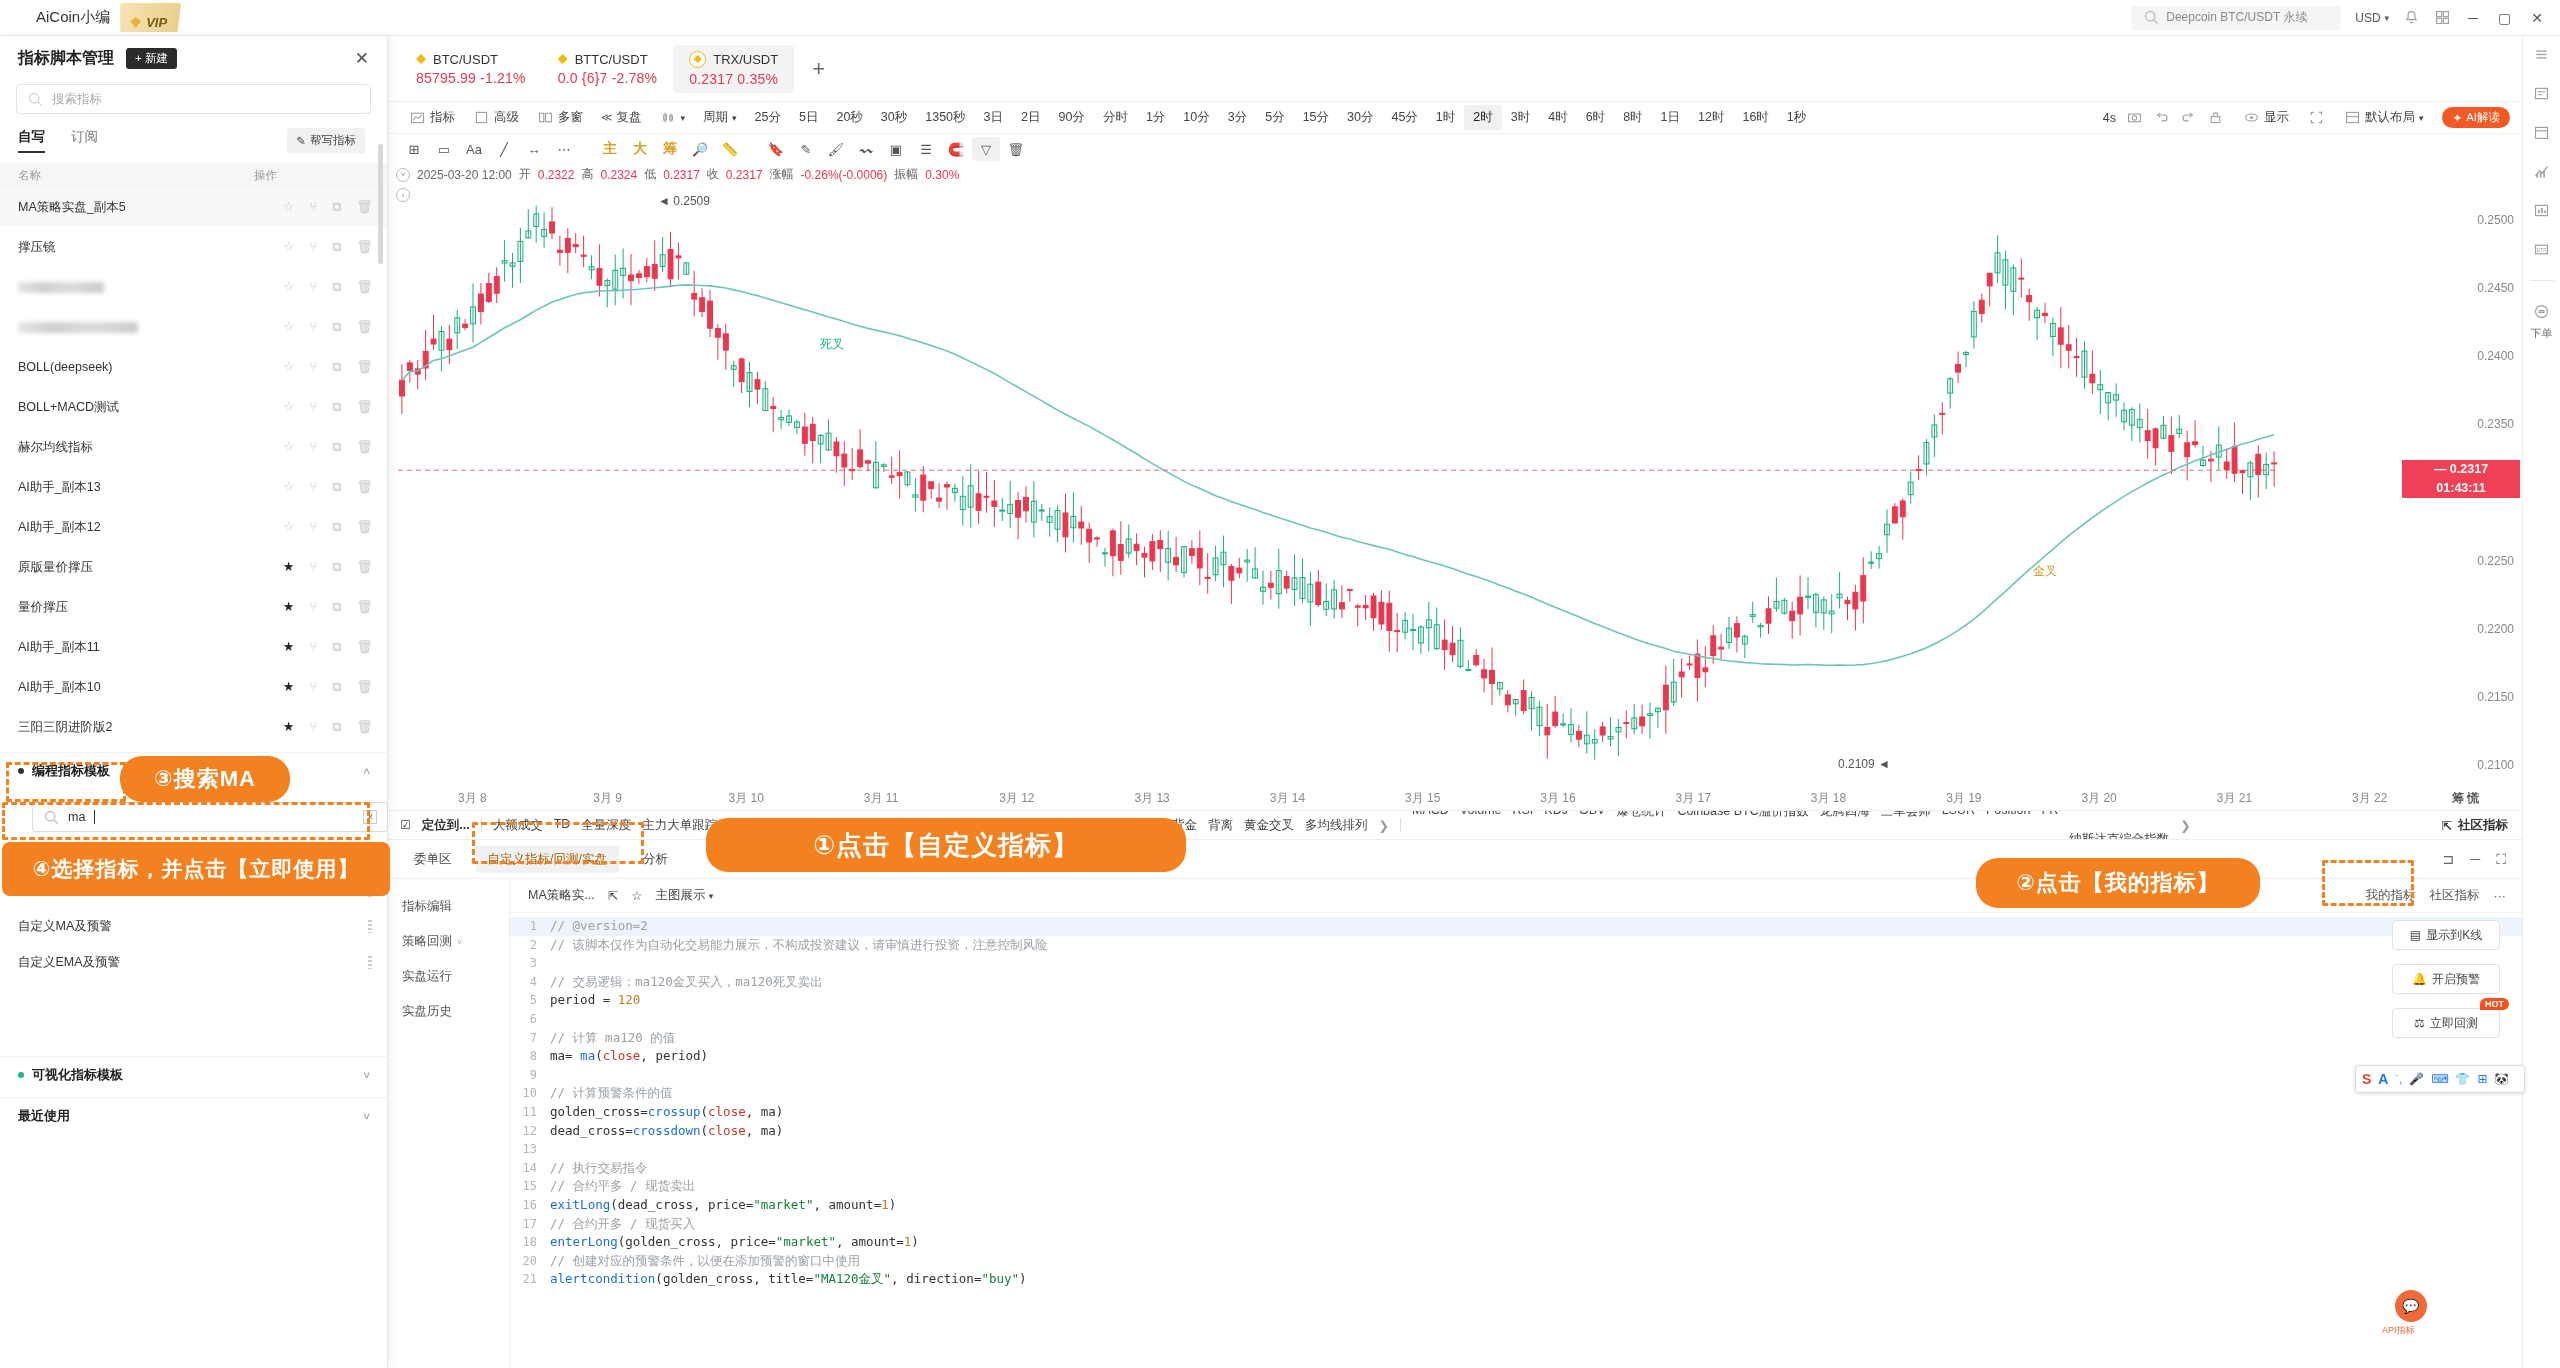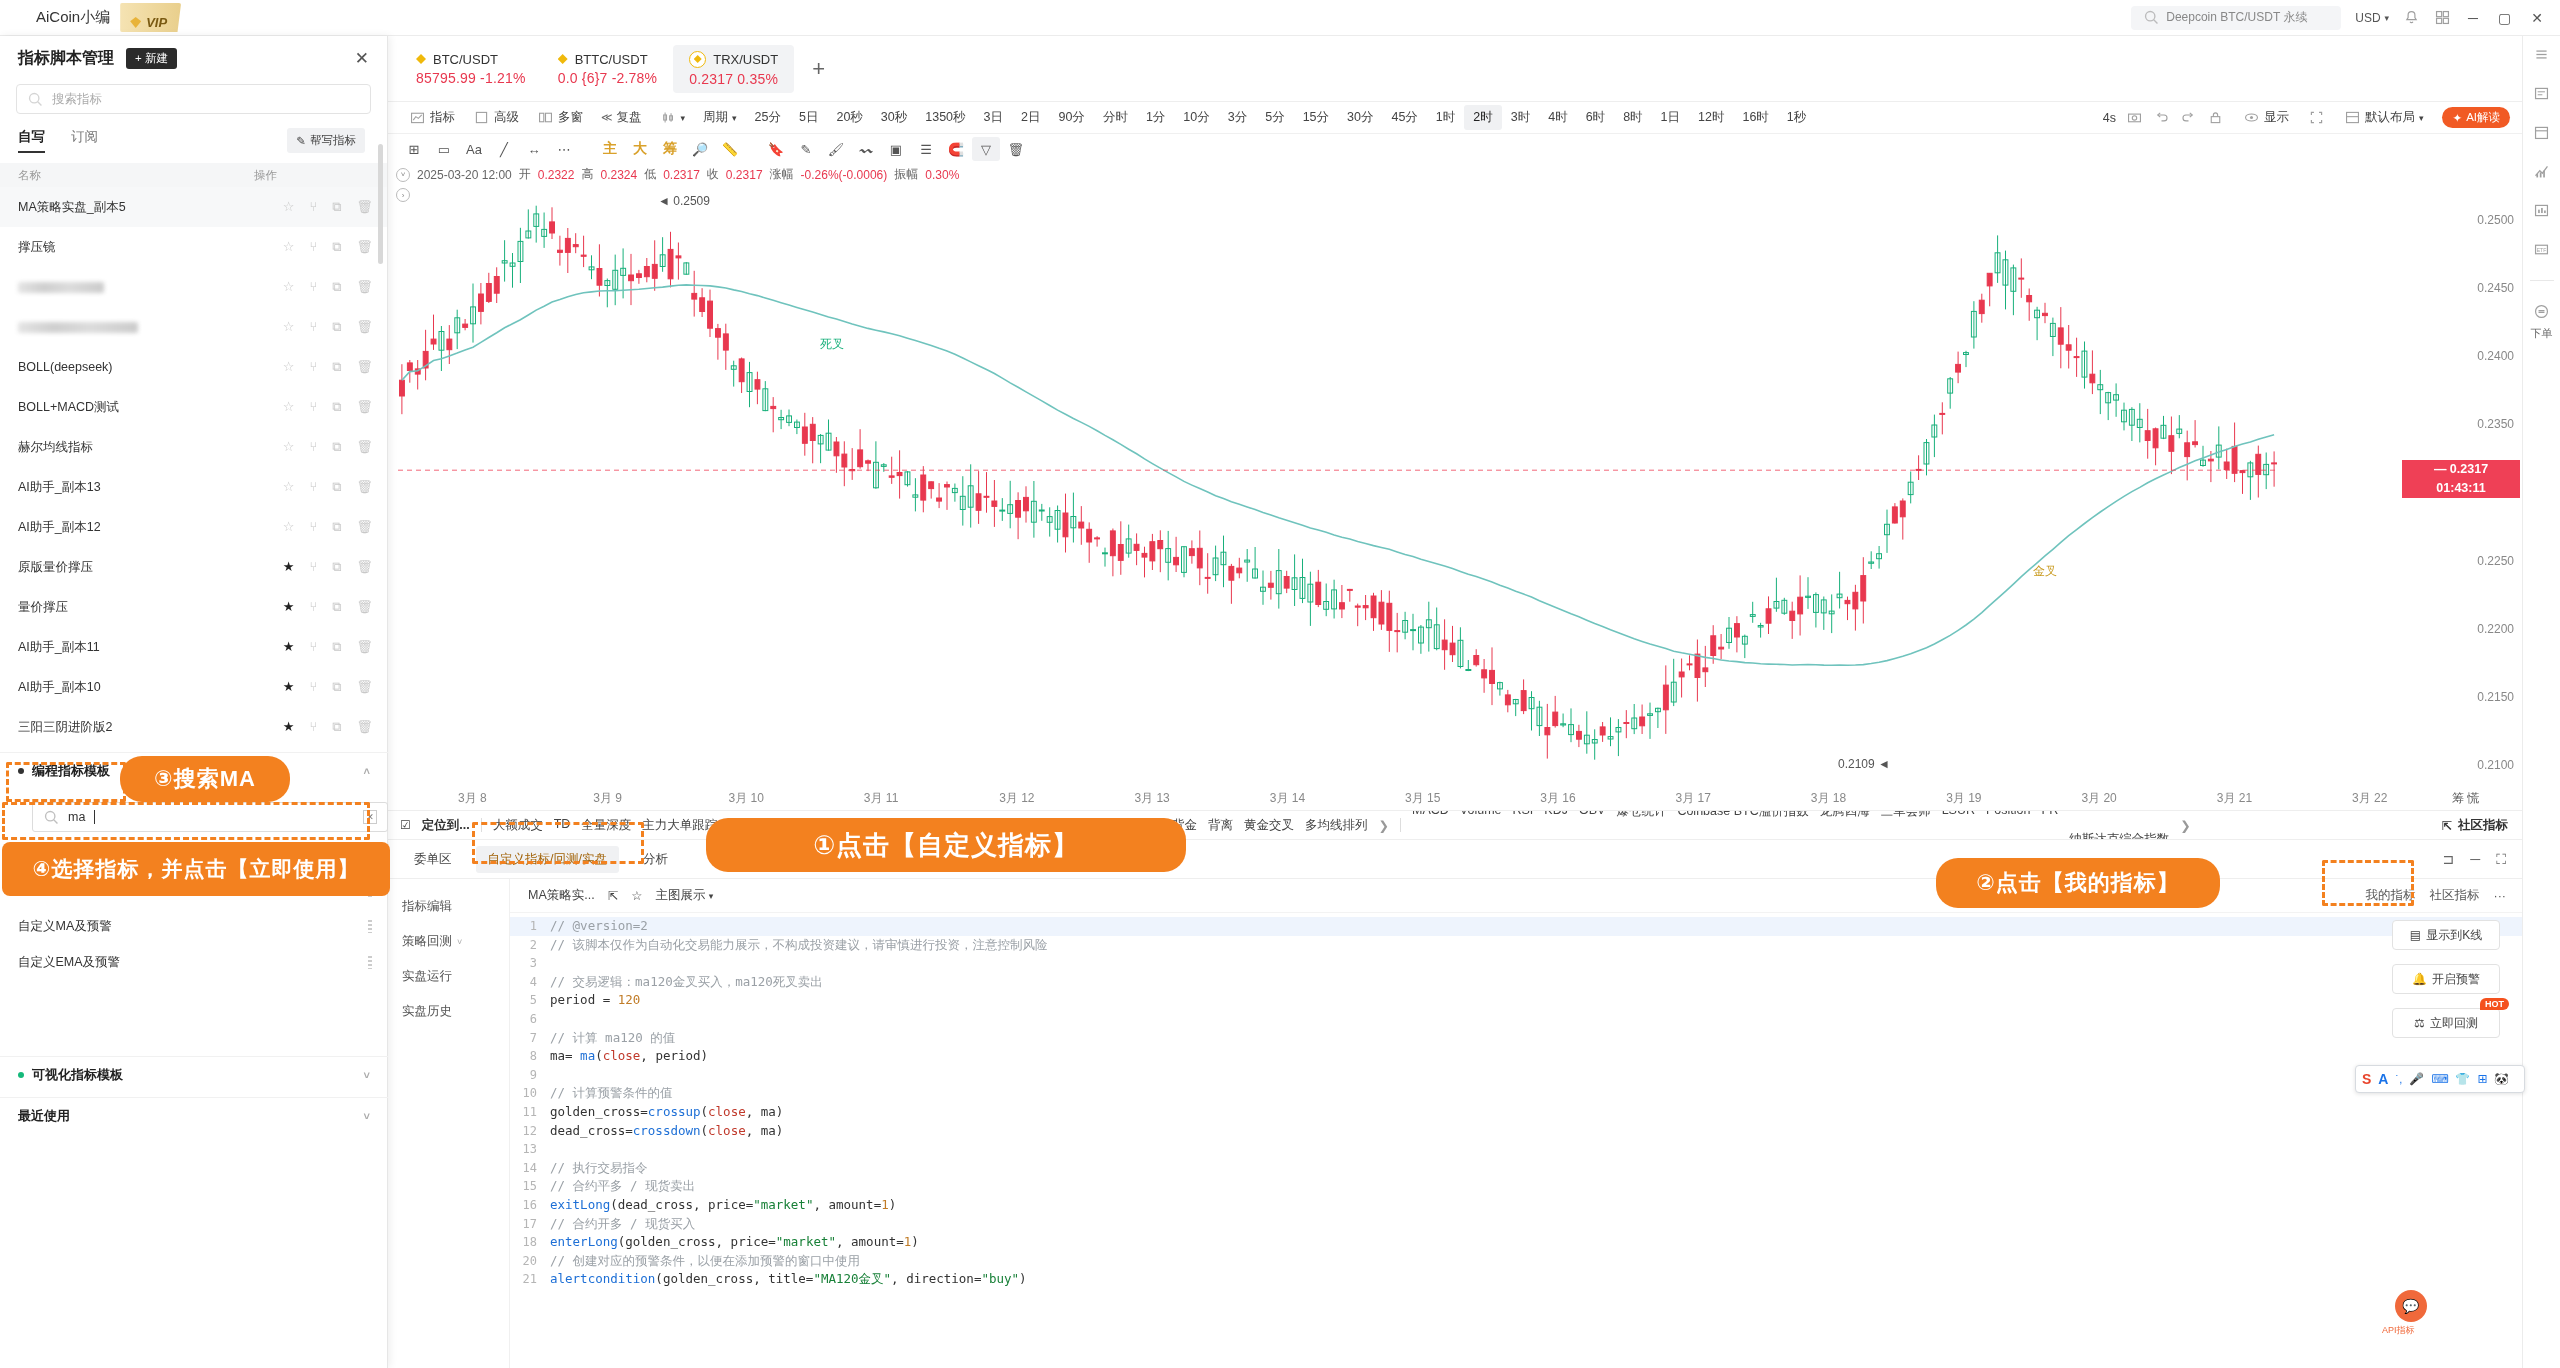--- a/index.html
+++ b/index.html
@@ -971,21 +971,21 @@
       <span style="left: 746.429px;">3月 13</span>
       <span style="left: 881.714px;">3月 14</span>
       <span style="left: 1017px;">3月 15</span>
       <span style="left: 1152.29px;">3月 16</span>
       <span style="left: 1287.57px;">3月 17</span>
       <span style="left: 1422.86px;">3月 18</span>
       <span style="left: 1558.14px;">3月 19</span>
       <span style="left: 1693.43px;">3月 20</span>
       <span style="left: 1828.71px;">3月 21</span>
       <span style="left: 1964px;">3月 22</span>
-      <span style="left: 2064px; font-weight: normal; color: rgb(85, 85, 85);">筹 慌</span>
+      <span style="left: 2064px; font-weight: bold; color: rgb(85, 85, 85);">筹 慌</span>
     </div>
 
   <div class="indbar">
     <span style="font-size:12px">☑</span>
     <span class="strong">定位到...</span>
     <span class="vsep"></span>
     <span id="indlist1" style="display:flex;gap:11px">
         <span style="cursor: pointer;">大额成交</span>
         <span style="cursor: pointer;">TD</span>
         <span style="cursor: pointer;">全量深度</span>
@@ -1373,21 +1373,21 @@
     <div class="sect" style="position:absolute;left:0;top:1061px;width:388px">
       <span>最近使用</span>
       <span class="chev">˅</span>
     </div>
   </div>
 
   <div class="dash" style="left:472px;top:822px;width:172px;height:42px"></div>
   <div class="ann" style="left:706px;top:818px;width:480px;height:54px;font-size:26px">①点击【自定义指标】</div>
 
   <div class="dash" style="left:2322px;top:860px;width:92px;height:46px"></div>
-  <div class="ann" style="left:1936px;top:858px;width:284px;height:50px;font-size:22px">②点击【我的指标】</div>
+  <div class="ann" style="left:1976px;top:858px;width:284px;height:50px;font-size:22px">②点击【我的指标】</div>
 
   <div class="dash" style="left:6px;top:762px;width:120px;height:40px"></div>
   <div class="ann" style="left:120px;top:756px;width:170px;height:46px;font-size:22px">③搜索MA</div>
 
   <div class="dash" style="left:2px;top:802px;width:368px;height:38px"></div>
   <div class="ann" style="left:2px;top:842px;width:388px;height:54px;font-size:21px;border-radius:8px">④选择指标，并点击【立即使用】</div>
 
 </div>
 
 </body></html>

